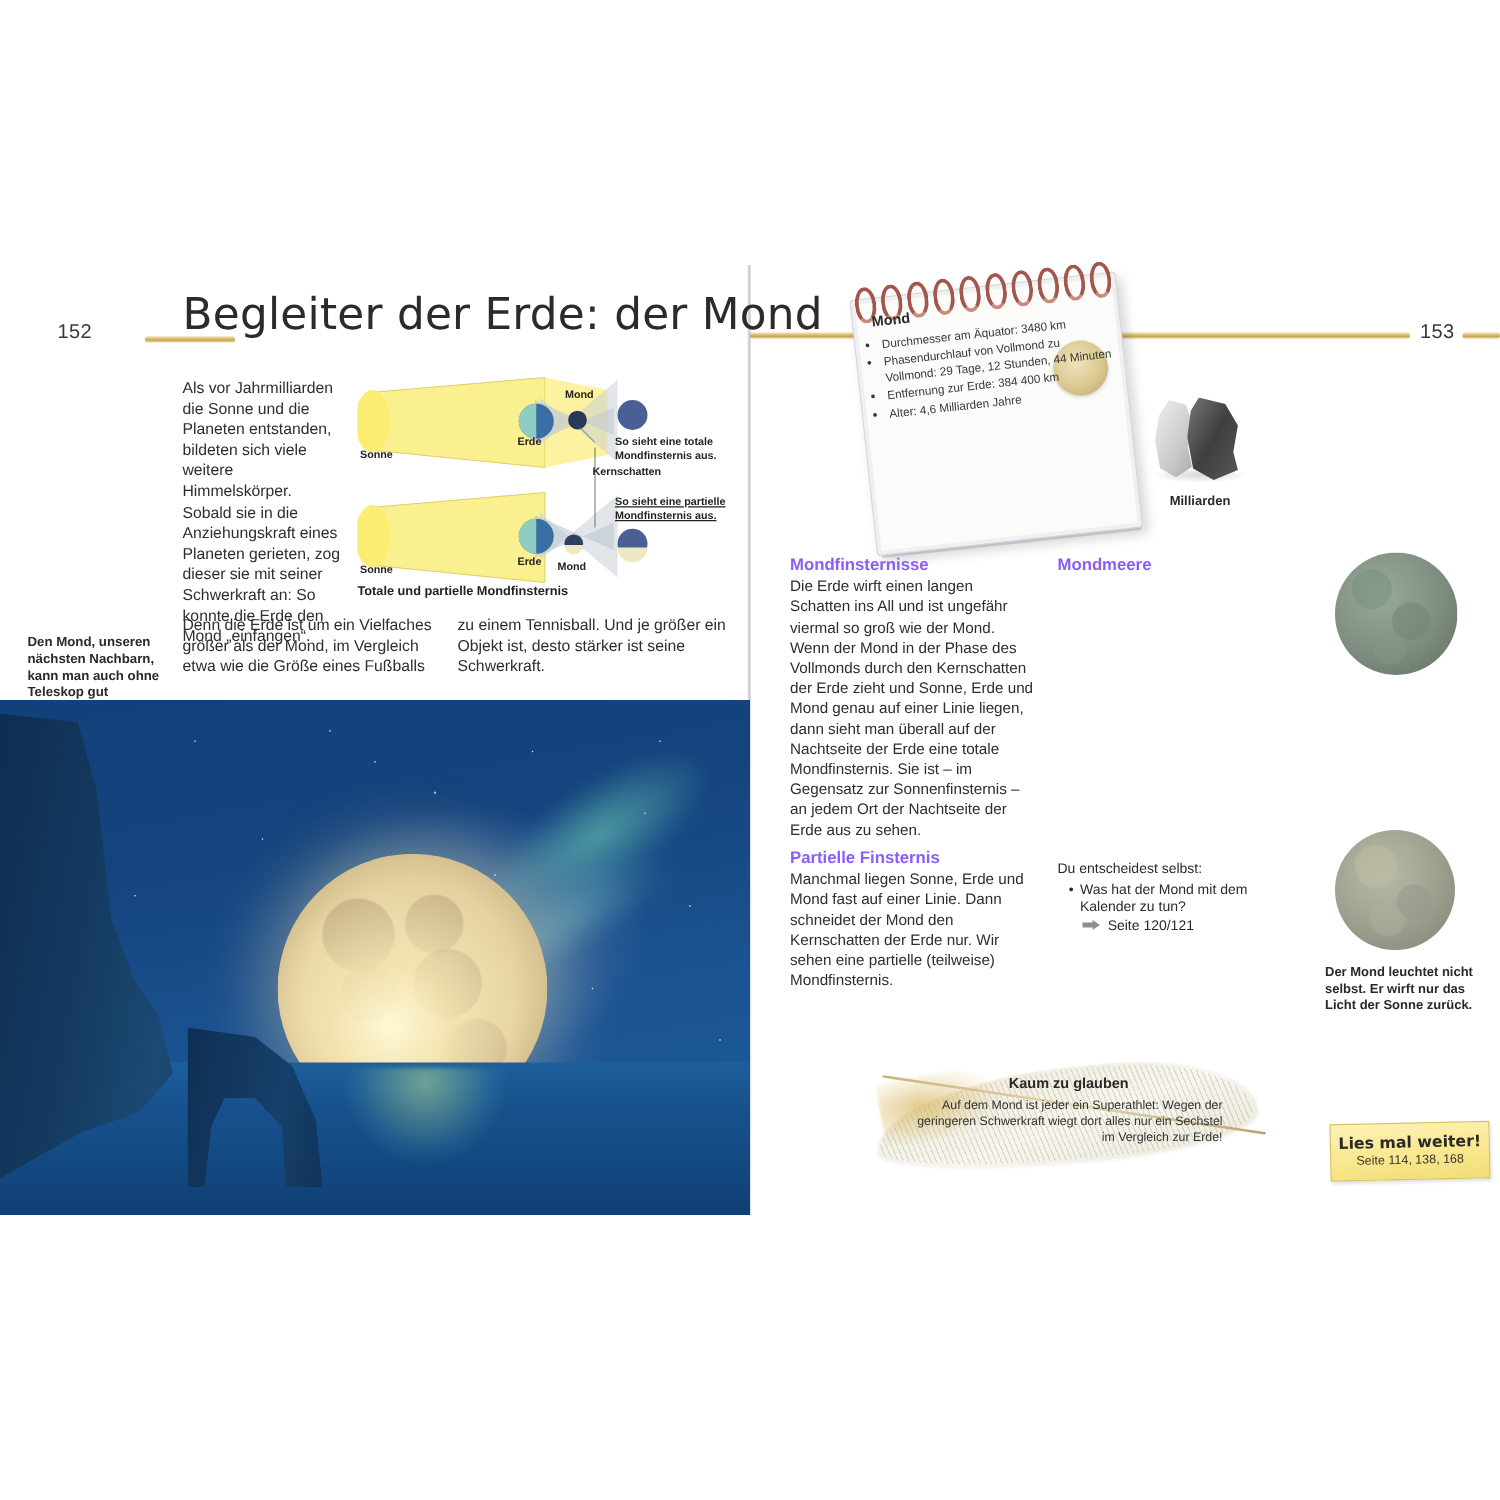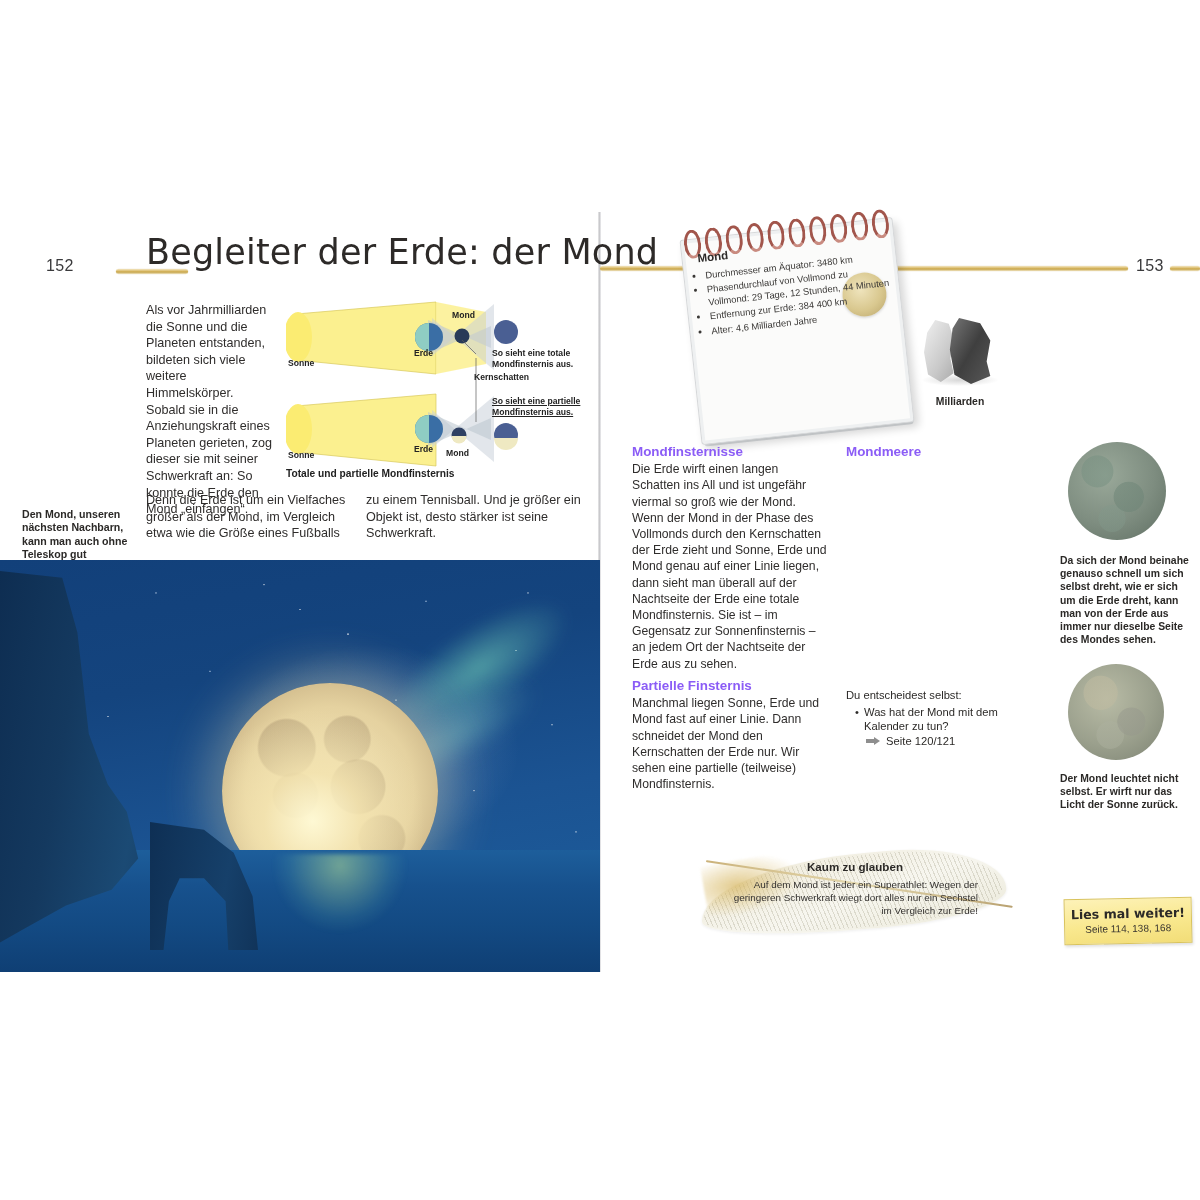--- a/index.html
+++ b/index.html
@@ -320,21 +320,20 @@
     <ul>
       <li>
         <span>Was hat der Mond mit dem Kalender zu tun?</span><br>
         <span class="arrow"><i></i><b></b></span>
         <span>Seite 120/121</span>
       </li>
     </ul>
   </div>
 
   <div class="sb-moon sb-moon1"></div>
-  <div class="sb-cap sb-cap1">Da sich der Mond beinahe genauso schnell um sich selbst dreht, wie er sich um die Erde dreht, kann man von der Erde aus immer nur dieselbe Seite des Mondes sehen.</div>
   <div class="sb-moon sb-moon2"></div>
   <div class="sb-cap sb-cap2">Der Mond leuchtet nicht selbst. Er wirft nur das Licht der Sonne zurück.</div>
 
   <div class="feather">
     <div class="fquill"></div>
     <div class="fbarbs"></div>
     <div class="fgold"></div>
     <div class="fshaft"></div>
     <div class="ftitle">Kaum zu glauben</div>
     <div class="ftext">Auf dem Mond ist jeder ein Superathlet: Wegen der geringeren Schwerkraft wiegt dort alles nur ein Sechstel im Vergleich zur Erde!</div>

